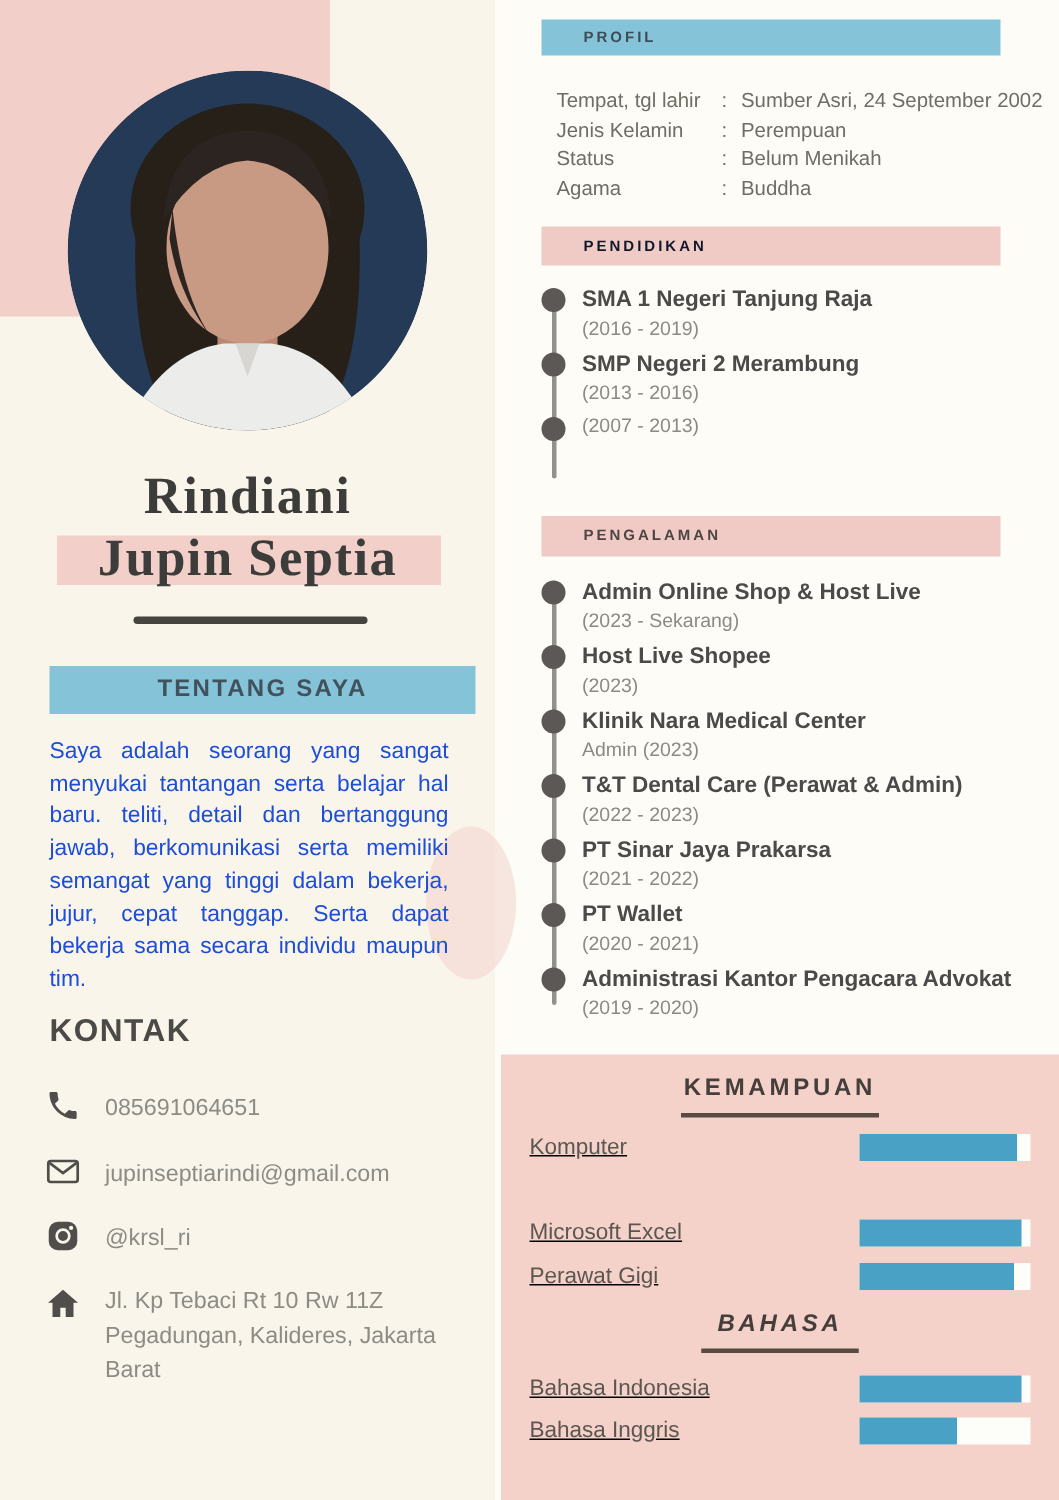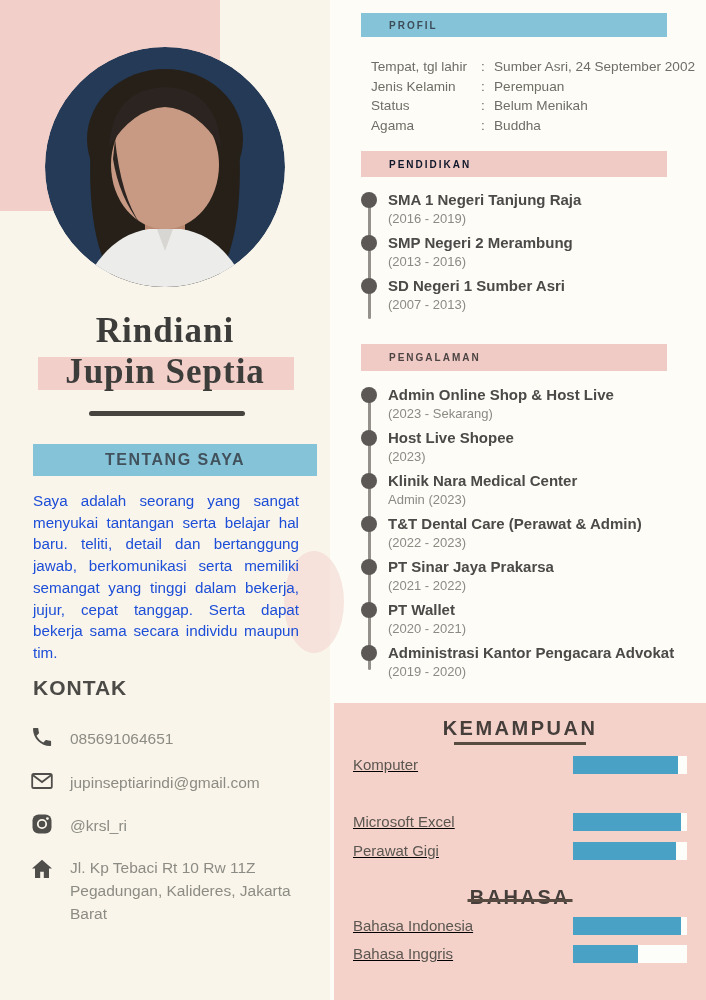--- a/index.html
+++ b/index.html
@@ -46,23 +46,23 @@
   .tl-edu{top:191px;} .tl-exp{top:386px;}
   .tl-line{position:absolute;left:7px;width:3px;background:#94908c;border-radius:2px;}
   .tl-edu .tl-line{top:10px;height:118px;} .tl-exp .tl-line{top:10px;height:274px;}
   .tl-entry{position:relative;padding-left:27px;height:34px;margin-bottom:9px;}
   .tl-dot{position:absolute;left:0;top:1px;width:16px;height:16px;border-radius:50%;
           background:#5b5856;}
   .tl-title{font-size:15px;font-weight:bold;color:#4b4a48;line-height:17px;white-space:nowrap;}
   .tl-period{font-size:13px;color:#8b8b84;line-height:14px;margin-top:4px;}
 
   .skills-box{position:absolute;left:334px;top:703px;width:372px;height:297px;background:#f4d2ca;}
-  .box-title{position:absolute;left:0;width:100%;text-align:center;font-size:20px;
+  .box-title{position:absolute;left:0;width:100%;text-align:center;font-size:16px;
              font-weight:bold;letter-spacing:2.5px;color:#453e3b;}
-  .t-kemampuan{top:14px;} .t-bahasa{top:183px;}
+  .t-kemampuan{top:14px;} .t-bahasa{top:171px;font-style:italic;}
   .box-rule{position:absolute;left:50%;transform:translateX(-50%);height:3px;background:#574b42;}
   .r-kemampuan{top:39px;width:132px;} .r-bahasa{top:196px;width:105px;}
   .s-row{position:absolute;left:19px;width:334px;height:20px;text-decoration:underline;}
   .s-label{font-size:15px;color:#5b5650;line-height:20px;}
   .bar{position:absolute;right:0;top:1px;width:114px;height:18px;background:#fdfdfa;}
   .bar-fill{height:100%;background:#49a2c5;}
   .sk-0{top:52px;} .sk-1{top:81px;} .sk-2{top:109px;} .sk-3{top:138px;}
   .lg-0{top:213px;} .lg-1{top:241px;}
 </style>
 </head>
@@ -166,21 +166,20 @@
       <div class="tl-title">SMA 1 Negeri Tanjung Raja</div>
       <div class="tl-period">(2016 - 2019)</div>
     </div>
     <div class="tl-entry">
       <div class="tl-dot"></div>
       <div class="tl-title">SMP Negeri 2 Merambung</div>
       <div class="tl-period">(2013 - 2016)</div>
     </div>
     <div class="tl-entry">
       <div class="tl-dot"></div>
-      <div class="tl-title">SD Negeri 1 Sumber Asri</div>
       <div class="tl-period">(2007 - 2013)</div>
     </div>
   </div>
 
   <div class="band band-pengalaman">PENGALAMAN</div>
 
   <div class="timeline tl-exp">
     <div class="tl-line"></div>
     <div class="tl-entry">
       <div class="tl-dot"></div>

